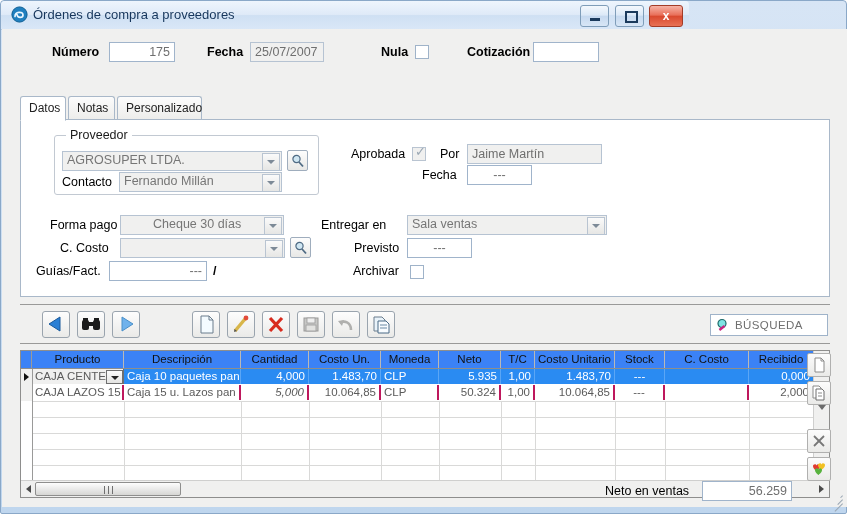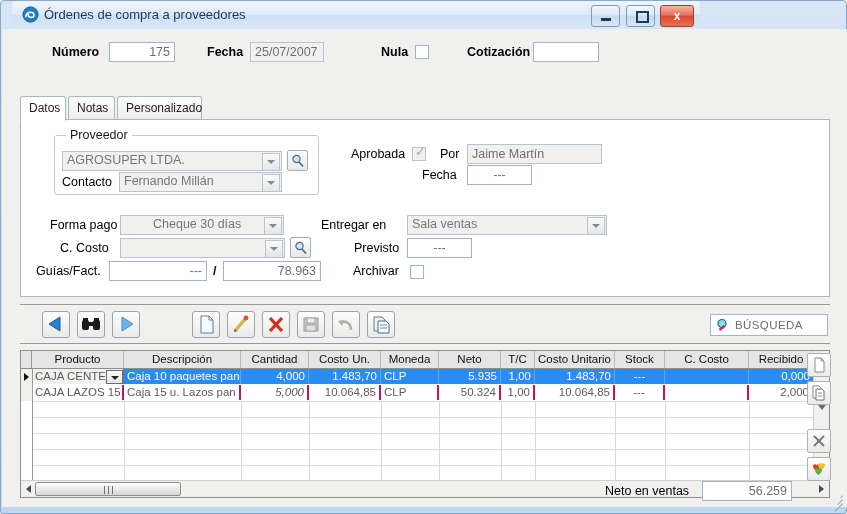--- a/index.html
+++ b/index.html
@@ -17,21 +17,20 @@
     border:1px solid #8aa8c8;
     border-radius:4px 4px 2px 2px;
     padding:0;
   }
   
   .titlebar{
     position:absolute;left:0;top:0;width:688px;height:28px;
     background:linear-gradient(to bottom,#eef5fd 0%, #dfeaf8 48%, #cfe0f3 52%, #d9e7f7 100%);
     border-radius:4px 4px 0 0;
     border-bottom:1px solid #b6cbe3;
-    margin-left:11px;
   }
   .title-icon{
     position:absolute;left:10px;top:5px;width:17px;height:17px;
   }
   .title-text{
     position:absolute;left:32px;top:6px;
     font-size:13px;color:#16365c;
     white-space:nowrap;
   }
   .win-btns{position:absolute;right:6px;top:4px;height:21px;}
@@ -164,21 +163,21 @@
     padding-left:24px;line-height:20px;
   }
 
   
   .gridwrap{
     position:absolute;left:18px;top:321px;width:810px;height:148px;
     box-sizing:border-box;background:#ffffff;border:1px solid #8e8e8d;
   }
   .ghead{
     position:absolute;left:0;top:0;height:17px;width:100%;
-    background:#e5e5e5;border-bottom:1px solid #8e8e8d;
+    background:#3b82f6;border-bottom:1px solid #8e8e8d;
   }
   .gh{
     position:absolute;top:0;height:17px;box-sizing:border-box;
     border-right:1px solid #b9b9b8;
     font-size:11.5px;color:#111;text-align:center;line-height:16px;
     white-space:nowrap;overflow:hidden;
   }
   .gcell{
     position:absolute;height:15px;box-sizing:border-box;
     font-size:11.5px;color:#5b5b5b;line-height:14px;
@@ -361,21 +360,20 @@
           <svg width="14" height="14" viewBox="0 0 14 14">
             <circle cx="5.5" cy="5" r="3.6" fill="#cfe6f2" stroke="#4f6b84" stroke-width="1.2"></circle>
             <line x1="8" y1="8" x2="12" y2="12.5" stroke="#4f6b84" stroke-width="1.8"></line>
           </svg>
         </span>
       </div>
 
       <div class="lbl" style="left:15px;top:144px;">Guías/Fact.</div>
       <div class="fld" style="left:88px;top:141px;width:98px;">---</div>
       <div class="lbl" style="left:192px;top:144px;font-weight:bold;">/</div>
-      <div class="fld" style="left:202px;top:141px;width:98px;">78.963</div>
 
       <div class="lbl" style="left:300px;top:98px;">Entregar en</div>
       <div class="combo" style="left:386px;top:95px;width:200px;">
         <span>Sala ventas</span>
         <span class="arrow">
             <i></i>
           </span>
       </div>
 
       <div class="lbl" style="left:333px;top:121px;">Previsto</div>

